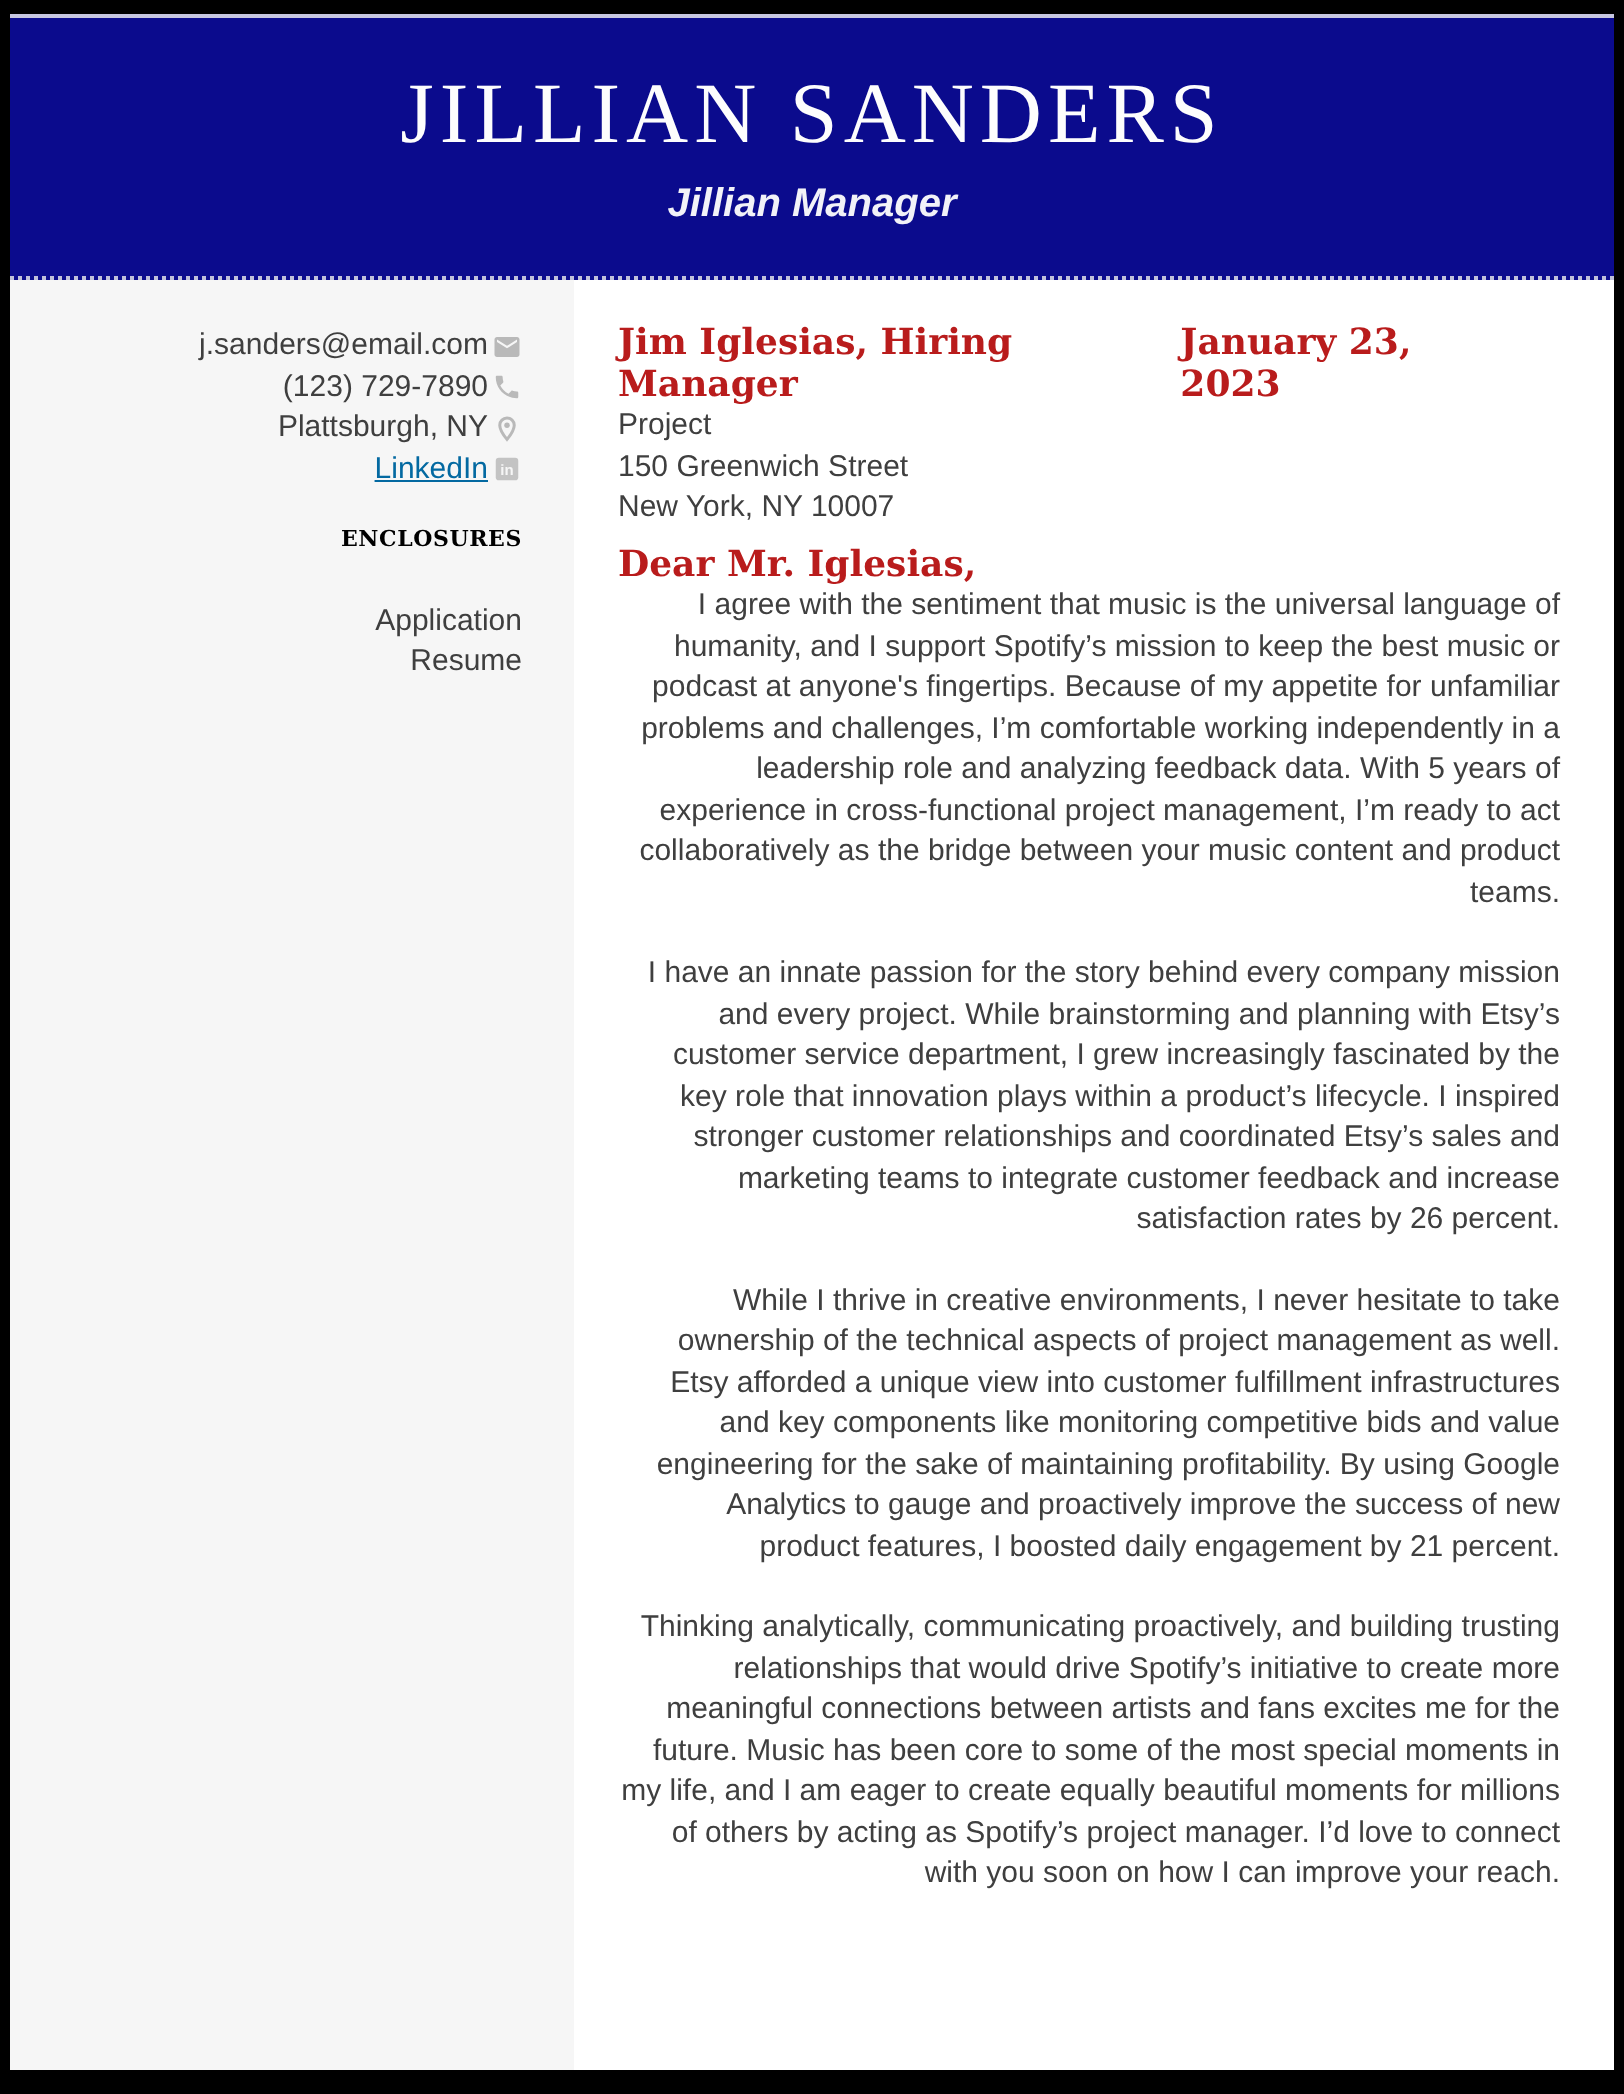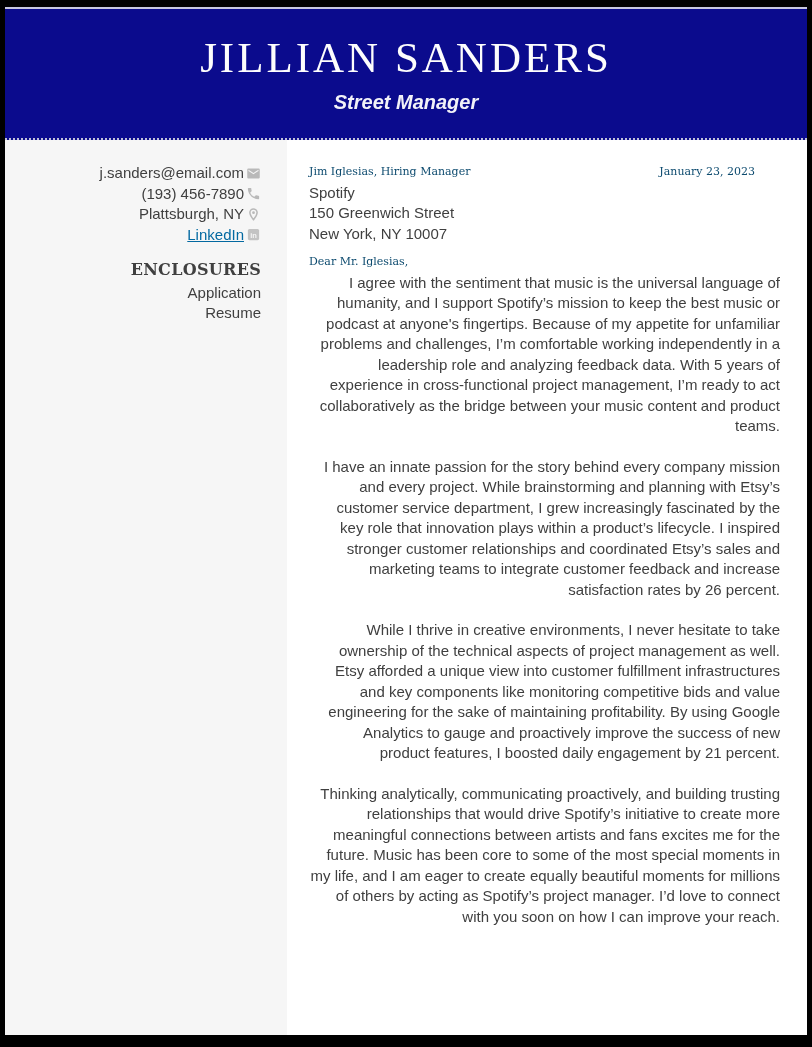--- a/index.html
+++ b/index.html
@@ -71,71 +71,71 @@
   .contact-icon svg { width: 15px; height: 15px; display: block; }
   .link {
     color: #0369a1;
     text-decoration: underline;
     cursor: pointer;
   }
   .enclosures { margin-top: 15px; }
   .enclosures-title {
     font-family: "DejaVu Serif", serif;
     font-weight: bold;
-    font-size: 16px;
+    font-size: 11px;
     letter-spacing: 0.3px;
-    color: #404040;
-    margin-bottom: 2px;
+    color: #000000;
+    margin-bottom: 20px;
   }
 
   .main {
     flex: 1;
     background: #fff;
     padding: 22px 27px 0 22px;
     font-size: 15px;
     line-height: 20.5px;
     color: #3f3f3f;
   }
   .serif-bold {
     font-family: "DejaVu Serif", serif;
-    font-weight: normal;
-    color: #0c4a6e;
-    font-size: 11px;
+    font-weight: bold;
+    color: #b91c1c;
+    font-size: 18px;
   }
   .recipient-row { display: flex; justify-content: space-between; align-items: flex-start; }
   .date { margin-right: 25px; }
   .salutation { margin-top: 8px; }
   .main p { margin: 20px 0; text-align: right; }
   .main p.first { margin-top: 0; }
   .closing-block { margin-top: 20px; }
 </style>
 </head>
 <body>
 
 <div class="canvas">
   <div class="page">
 
     <div class="header">
       <h1>JILLIAN SANDERS</h1>
-      <div class="subtitle">Street Manager</div>
+      <div class="subtitle">Jillian Manager</div>
     </div>
 
     <div class="content">
 
       <aside class="sidebar">
         <div class="contact-row">
           <span>j.sanders@email.com</span>
           <span class="contact-icon">
             <svg viewBox="0 0 24 24">
                 <path fill="#b9b9b9" d="M20 4H4c-1.1 0-2 .9-2 2v12c0 1.1.9 2 2 2h16c1.1 0 2-.9 2-2V6c0-1.1-.9-2-2-2zm0 4-8 5-8-5V6l8 5 8-5v2z"></path>
               </svg>
           </span>
         </div>
         <div class="contact-row">
-          <span>(193) 456-7890</span>
+          <span>(123) 729-7890</span>
           <span class="contact-icon">
             <svg viewBox="0 0 24 24">
                 <path fill="#b9b9b9" d="M6.62 10.79c1.44 2.83 3.76 5.14 6.59 6.59l2.2-2.2c.27-.27.67-.36 1.02-.24 1.12.37 2.33.57 3.57.57.55 0 1 .45 1 1V20c0 .55-.45 1-1 1-9.39 0-17-7.61-17-17 0-.55.45-1 1-1h3.5c.55 0 1 .45 1 1 0 1.25.2 2.45.57 3.57.11.35.03.74-.25 1.02l-2.21 2.2z"></path>
               </svg>
           </span>
         </div>
         <div class="contact-row">
           <span>Plattsburgh, NY</span>
           <span class="contact-icon">
             <svg viewBox="0 0 24 24">
@@ -158,21 +158,21 @@
           <div class="enclosures-title">ENCLOSURES</div>
           <div>Application</div>
           <div>Resume</div>
         </div>
       </aside>
 
       <main class="main">
         <div class="recipient-row">
           <div>
             <div class="serif-bold">Jim Iglesias, Hiring Manager</div>
-            <div>Spotify</div>
+            <div>Project</div>
             <div>150 Greenwich Street</div>
             <div>New York, NY 10007</div>
           </div>
           <div class="serif-bold date">January 23, 2023</div>
         </div>
 
         <div class="serif-bold salutation">Dear Mr. Iglesias,</div>
 
         <p class="first">I agree with the sentiment that music is the universal language of humanity, and I support Spotify’s mission to keep the best music or podcast at anyone's fingertips. Because of my appetite for unfamiliar problems and challenges, I’m comfortable working independently in a leadership role and analyzing feedback data. With 5 years of experience in cross-functional project management, I’m ready to act collaboratively as the bridge between your music content and product teams.</p>
         <p>I have an innate passion for the story behind every company mission and every project. While brainstorming and planning with Etsy’s customer service department, I grew increasingly fascinated by the key role that innovation plays within a product’s lifecycle. I inspired stronger customer relationships and coordinated Etsy’s sales and marketing teams to integrate customer feedback and increase satisfaction rates by 26 percent.</p>

